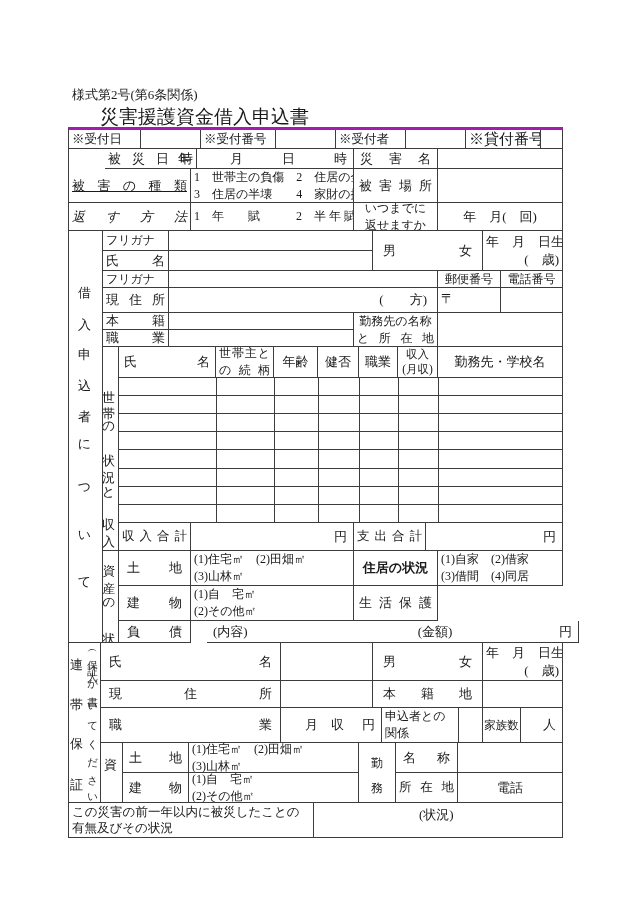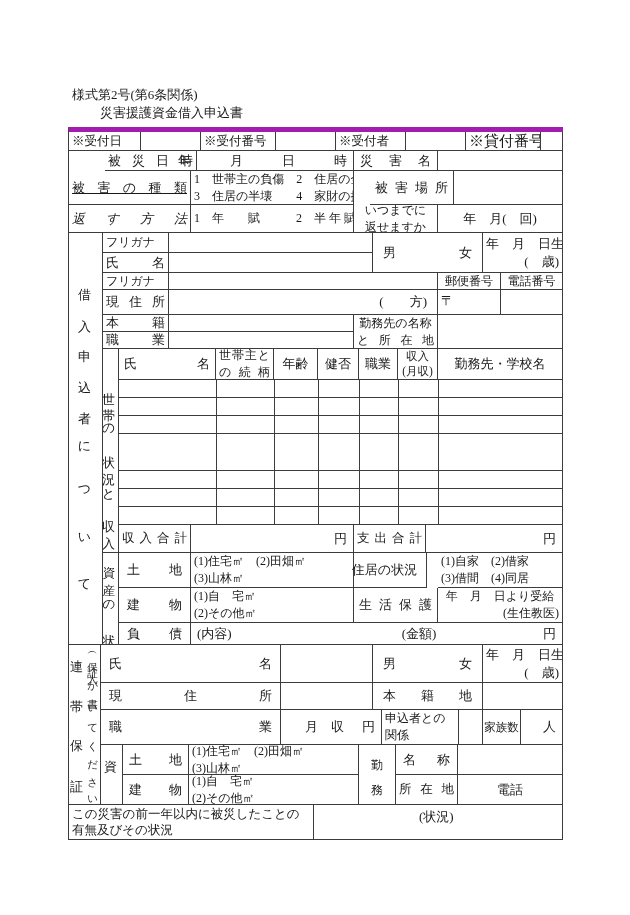--- a/index.html
+++ b/index.html
@@ -1,20 +1,20 @@
 <!DOCTYPE html>
 <html><head>
 <meta charset="utf-8">
 <style>
   html,body{margin:0;padding:0;}
   body{width:630px;height:915px;background:#ffffff;position:relative;
        font-family:"Liberation Serif","DejaVu Serif",serif;color:#1a1a1a;}
   .title{position:absolute;font-size:13px;white-space:pre;}
   #tbl{position:absolute;left:68px;top:127px;width:494px;height:708px;
-       border-top:5px solid #a21caf;border-left:1px solid #3c3c3c;}
+       border-top:3px solid #a21caf;border-left:1px solid #3c3c3c;}
   .c{position:absolute;box-sizing:border-box;border-right:1px solid #3c3c3c;
      border-bottom:1px solid #3c3c3c;font-size:13px;padding:0 3px;overflow:hidden;
      display:flex;align-items:center;white-space:pre;}
   .j{display:block;text-align:justify;text-align-last:justify;}
   .ctr{justify-content:center;text-align:right;}
   .r{justify-content:flex-end;}
   .two{display:flex;flex-direction:column;justify-content:center;align-items:stretch;}
   .ln{display:block;width:100%;white-space:pre;}
   .lnj{text-align:justify;text-align-last:justify;}
   .lnc{text-align:center;}
@@ -27,21 +27,21 @@
         transparent 0px,transparent 17.125px,#3c3c3c 17.125px,#3c3c3c 18.125px);}
   .vl{position:absolute;top:0;bottom:0;width:1px;background:#3c3c3c;}
   .abs{position:absolute;white-space:pre;}
   .ma{margin:auto;}
   .wrap{white-space:normal;line-height:1.3;}
 </style>
 </head>
 <body>
 
 <div class="title" style="left:72px;top:86px;">様式第2号(第6条関係)</div>
-<div class="title" style="left:100px;top:104px;font-size:13px;">災害援護資金借入申込書</div>
+<div class="title" style="left:100px;top:104px;font-size:19px;">災害援護資金借入申込書</div>
 
 <div id="tbl">
 
   <div class="c" style="left:0;top:0;width:72px;height:19px;font-size:12.5px;">※受付日</div>
   <div class="c" style="left:72px;top:0;width:60px;height:19px;"></div>
   <div class="c" style="left:132px;top:0;width:75px;height:19px;font-size:12.5px;">※受付番号</div>
   <div class="c" style="left:207px;top:0;width:60px;height:19px;"></div>
   <div class="c" style="left:267px;top:0;width:70px;height:19px;font-size:12.5px;">※受付者</div>
   <div class="c" style="left:337px;top:0;width:60px;height:19px;"></div>
   <div class="c" style="left:397px;top:0;width:75px;height:19px;font-size:15px;">※貸付番号</div>
@@ -50,21 +50,21 @@
   <div class="c j" style="left:0;top:19px;width:92px;height:20px;line-height:19px;margin-left:36px;">被災日時</div>
   <div class="c r" style="left:92px;top:19px;width:193px;height:20px;padding-right:6px;">年　　　月　　　日　　　時</div>
   <div class="c j" style="left:285px;top:19px;width:84px;height:20px;line-height:19px;padding:0 6px;">災害名</div>
   <div class="c" style="left:369px;top:19px;width:125px;height:20px;"></div>
 
   <div class="c j" style="left:0;top:39px;width:122px;height:34px;line-height:33px;text-decoration:underline;">被害の種類</div>
   <div class="c two f12" style="left:122px;top:39px;width:163px;height:34px;">
     <span class="ln">1　世帯主の負傷　2　住居の全壊</span>
     <span class="ln">3　住居の半壊　　4　家財の損害</span>
   </div>
-  <div class="c j" style="left:285px;top:39px;width:84px;height:34px;line-height:33px;padding:0 5px;margin-left:16px;">被害場所</div>
+  <div class="c j" style="left:285px;top:39px;width:84px;height:34px;line-height:33px;padding:0 5px;">被害場所</div>
   <div class="c" style="left:369px;top:39px;width:125px;height:34px;"></div>
 
   <div class="c j" style="left:0;top:73px;width:122px;height:28px;line-height:27px;font-style:italic;">返す方法</div>
   <div class="c f12" style="left:122px;top:73px;width:163px;height:28px;">1　年　　賦　　　2　半 年 賦</div>
   <div class="c two f12" style="left:285px;top:73px;width:84px;height:28px;">
     <span class="ln lnc">いつまでに</span>
     <span class="ln lnc">返せますか</span>
   </div>
   <div class="c ctr" style="left:369px;top:73px;width:125px;height:28px;">年　月(　回)</div>
 
@@ -130,39 +130,35 @@
   <div class="c j" style="left:285px;top:393px;width:72px;height:28px;line-height:27px;font-size:12.5px;">支出合計</div>
   <div class="c r" style="left:357px;top:393px;width:137px;height:28px;padding-right:6px;">円</div>
 
   <div class="c v" style="left:34px;top:421px;width:16px;height:92px;padding:3px 1px;font-size:12.5px;">資産の状況</div>
 
   <div class="c j" style="left:50px;top:421px;width:72px;height:35px;line-height:34px;padding:0 8px;">土地</div>
   <div class="c two f12" style="left:122px;top:421px;width:163px;height:35px;">
     <span class="ln">(1)住宅㎡　(2)田畑㎡</span>
     <span class="ln">(3)山林㎡</span>
   </div>
-  <div class="c ctr" style="left:274px;top:421px;width:84px;height:35px;">住居の状況</div>
+  <div class="c ctr" style="left:285px;top:421px;width:84px;height:35px;font-weight:bold;">住居の状況</div>
   <div class="c two f12" style="left:369px;top:421px;width:125px;height:35px;">
     <span class="ln">(1)自家　(2)借家</span>
     <span class="ln">(3)借間　(4)同居</span>
   </div>
 
   <div class="c j" style="left:50px;top:456px;width:72px;height:35px;line-height:34px;padding:0 8px;">建物</div>
   <div class="c two f12" style="left:122px;top:456px;width:163px;height:35px;">
     <span class="ln">(1)自　宅㎡</span>
     <span class="ln">(2)その他㎡</span>
   </div>
   <div class="c j" style="left:285px;top:456px;width:84px;height:35px;line-height:34px;padding:0 5px;">生活保護</div>
-  <div class="c two f12" style="left:369px;top:456px;width:125px;height:35px;">
-    <span class="ln lnc">年　月　日より受給</span>
-    <span class="ln lnr">(生住教医)</span>
-  </div>
 
   <div class="c j" style="left:50px;top:491px;width:72px;height:22px;line-height:21px;padding:0 8px;">負債</div>
-  <div class="c" style="left:122px;top:491px;width:372px;height:22px;padding:0 6px;">
+  <div class="c" style="left:138px;top:491px;width:372px;height:22px;padding:0 6px;">
     <span>(内容)</span>
     <span style="margin-left:170px;">(金額)</span>
     <span style="margin-left:auto;">円</span>
   </div>
 
   <div class="c" style="left:0;top:513px;width:32px;height:160px;padding:0;">
     <span class="v abs" style="left:1px;top:0;height:160px;width:15px;padding:4px 0;">連帯保証人</span>
     <span class="v abs" style="left:16px;top:0;height:160px;width:14px;padding:2px 0;font-size:10.5px;">（保証人が書いてください）</span>
   </div>
 

